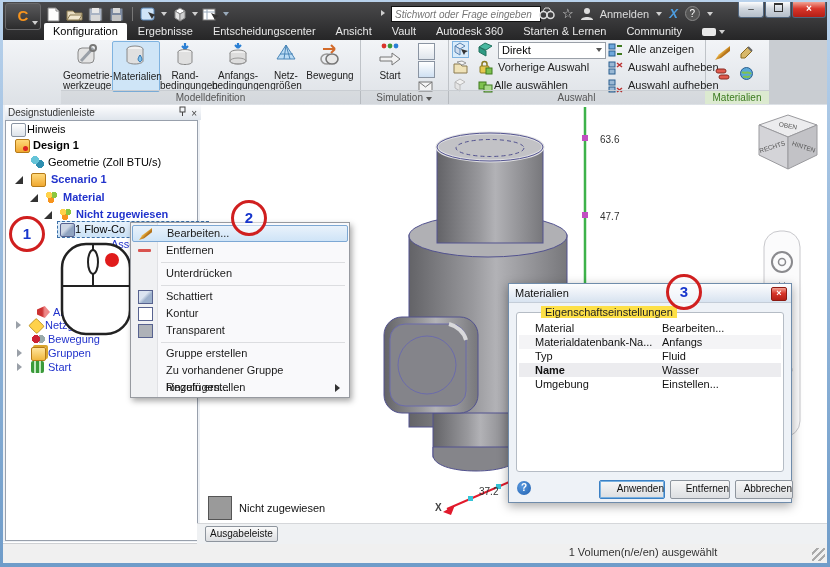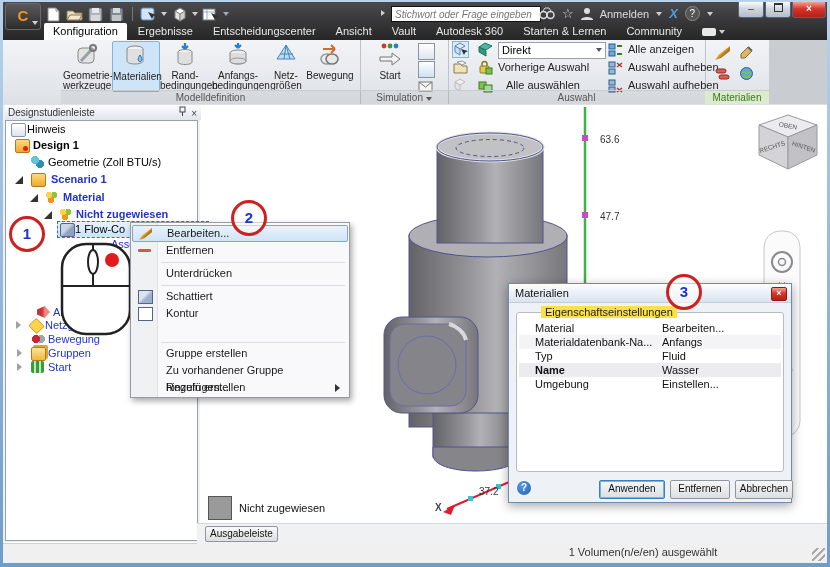--- a/index.html
+++ b/index.html
@@ -117,21 +117,21 @@
           color:#fff;font-size:9px;line-height:11px;text-align:center;font-weight:bold;}
   .dgroup{position:absolute;left:7px;right:7px;top:28px;bottom:30px;border:1px solid #b5bcc5;border-radius:3px;background:#fff;}
   .dgtitle{position:absolute;left:24px;top:-7px;background:#fde047;padding:0 4px;font-size:11px;color:#222;}
   .drow{position:absolute;left:2px;right:2px;height:14px;font-size:11px;line-height:14px;color:#111;}
   .drow .dl{position:absolute;left:16px;}
   .drow .dv{position:absolute;left:143px;}
   .drow.alt{background:#f4f4f6;}
   .drow.namerow{background:#ececef;}
   .drow.namerow .dl{font-weight:bold;}
   .dbtn{position:absolute;top:196px;height:17px;background:linear-gradient(#f7f7f7,#dcdee1);
-        border:1px solid #8e959e;border-radius:2px;font-size:10px;text-align:center;line-height:15px;color:#111;}
+        border:1px solid #8e959e;border-radius:2px;font-size:10px;text-align:right;line-height:15px;color:#111;}
   .dbtn.def{border:1px solid #3b80c4;box-shadow:0 0 0 1px #7ab1e0 inset;}
   .helpbadge{position:absolute;left:8px;top:197px;width:14px;height:14px;border-radius:50%;
              background:radial-gradient(circle at 5px 5px,#5a9ae0,#1f5fae);color:#fff;font-size:10px;
              text-align:center;line-height:14px;font-weight:bold;}
   
   .legend{left:205px;top:391px;z-index:2;display:flex;align-items:center;gap:7px;font-size:11px;color:#111;}
   .swatch{width:22px;height:22px;background:#9a9a9a;border:1px solid #555;}
   .bstrip{left:194px;top:418px;width:630px;height:20px;background:#eff1f3;border-top:1px solid #d5d7da;z-index:2;}
   .outbtn{position:absolute;left:8px;top:2px;height:14px;padding:0 4px;font-size:10px;line-height:13px;
           background:linear-gradient(#fafafa,#dcdee1);border:1px solid #8e959e;border-radius:2px;color:#111;}
@@ -339,21 +339,21 @@
       <svg class="smicon" style="left:30px;top:20px;" viewBox="0 0 15 15">
           <rect x="2" y="6" width="9" height="7" rx="1" fill="#e6c84f" stroke="#8a7a20"></rect>
           <path d="M4 6V4a2.5 2.5 0 015 0v2" fill="none" stroke="#8a7a20" stroke-width="1.5"></path>
           <rect x="8" y="8" width="6" height="6" fill="#7fc24f" stroke="#3f7a1f"></rect>
         </svg>
       <div class="rowtext" style="left:50px;top:20px;">Vorherige Auswahl</div>
       <svg class="smicon" style="left:30px;top:38px;" viewBox="0 0 15 15">
           <rect x="1" y="4" width="7" height="7" fill="#7fc24f" stroke="#3f7a1f"></rect>
           <rect x="6" y="7" width="8" height="7" fill="#a8d98a" stroke="#3f7a1f"></rect>
         </svg>
-      <div class="rowtext" style="left:58px;top:38px;">Alle auswählen</div>
+      <div class="rowtext" style="left:46px;top:38px;">Alle auswählen</div>
       <svg class="smicon" style="left:160px;top:2px;" viewBox="0 0 15 15">
           <rect x="1" y="2" width="6" height="5" fill="#6fa8dc" stroke="#2a5f8f"></rect>
           <rect x="1" y="9" width="6" height="5" fill="#6fa8dc" stroke="#2a5f8f"></rect>
           <path d="M9 4h5M9 12h5" stroke="#3f7a1f" stroke-width="2"></path>
         </svg>
       <div class="rowtext" style="left:180px;top:2px;">Alle anzeigen</div>
       <svg class="smicon" style="left:160px;top:20px;" viewBox="0 0 15 15">
           <rect x="1" y="2" width="6" height="5" fill="#9ab8d4" stroke="#2a5f8f"></rect>
           <rect x="1" y="9" width="6" height="5" fill="#9ab8d4" stroke="#2a5f8f"></rect>
           <path d="M9 3l5 4M14 3l-5 4" stroke="#b33" stroke-width="1.5"></path>
@@ -516,20 +516,24 @@
         <span class="mtext">Unterdrücken</span>
       </div>
       <div class="msep" style="top:62px;"></div>
       <div class="mitem" style="top:65px;">
         <span class="micon mi-cube"></span>
         <span class="mtext">Schattiert</span>
       </div>
       <div class="mitem" style="top:82px;">
         <span class="micon mi-cube outline"></span>
         <span class="mtext">Kontur</span>
+      </div>
+      <div class="mitem" style="top:99px;">
+        <span class="micon mi-cube gray"></span>
+        <span class="mtext">Transparent</span>
       </div>
       <div class="msep" style="top:119px;"></div>
       <div class="mitem" style="top:122px;">
         <span class="mtext">Gruppe erstellen</span>
       </div>
       <div class="mitem" style="top:139px;">
         <span class="mtext">Zu vorhandener Gruppe hinzufügen...</span>
       </div>
       <div class="mitem" style="top:156px;">
         <span class="mtext">Regeln erstellen</span>

